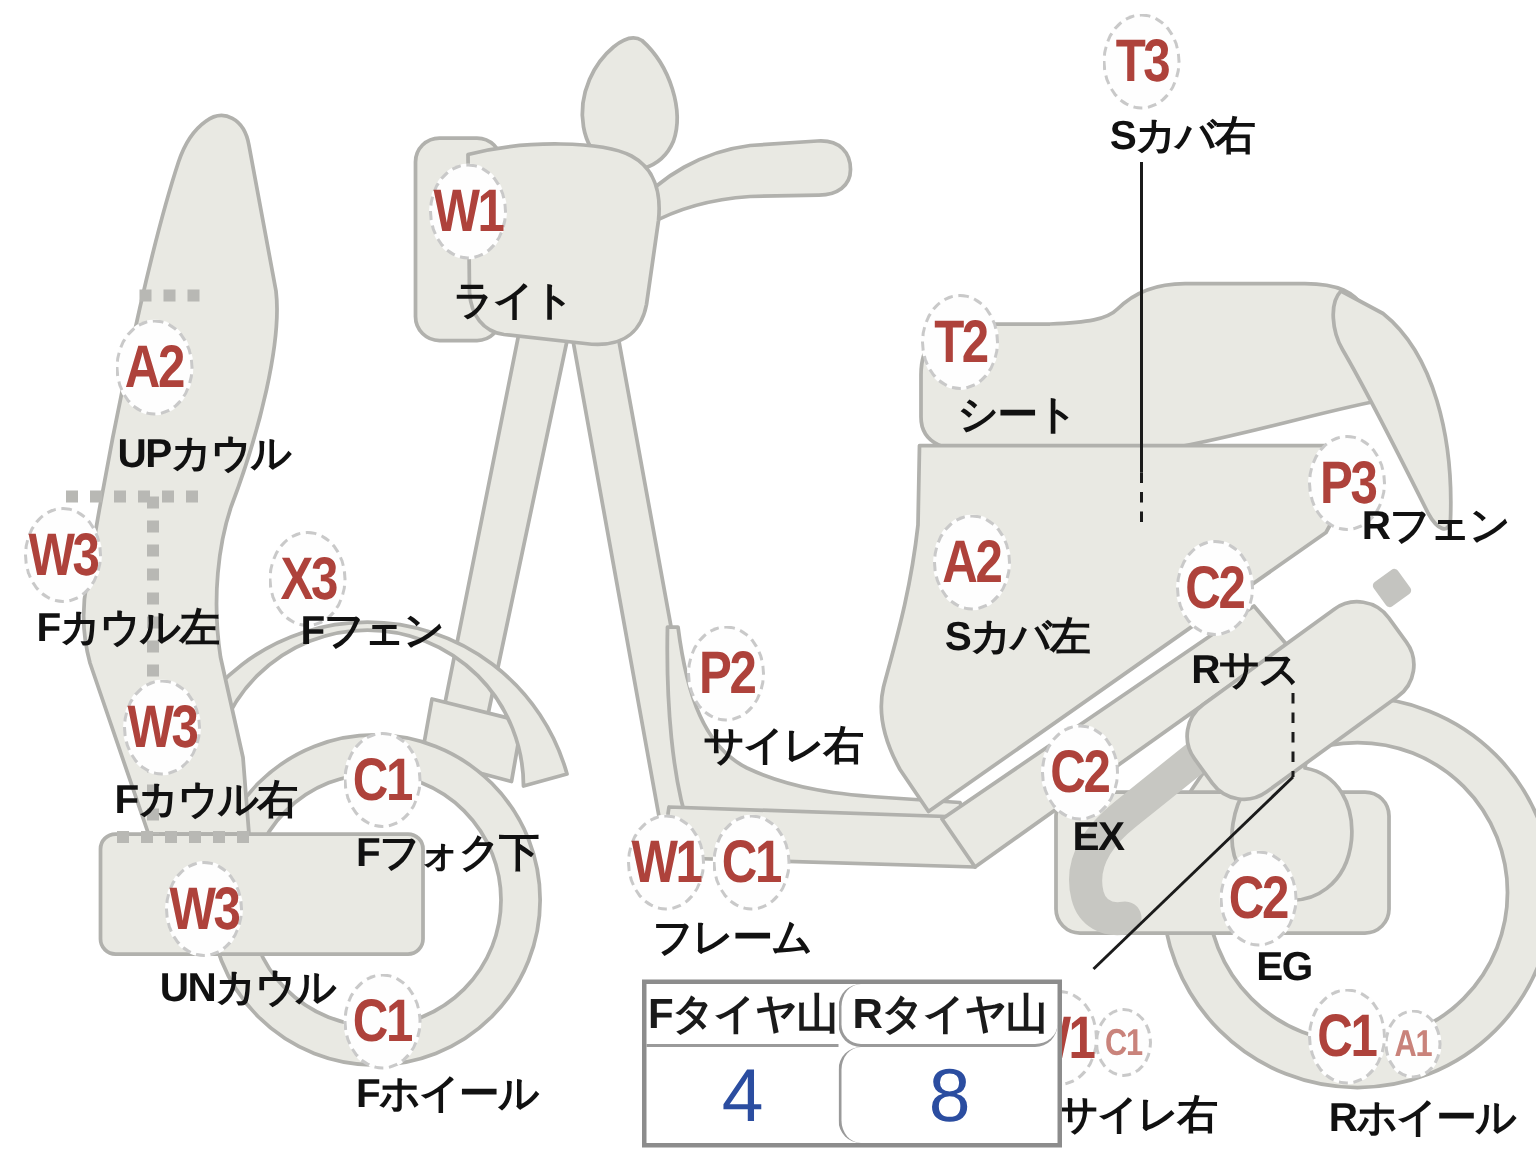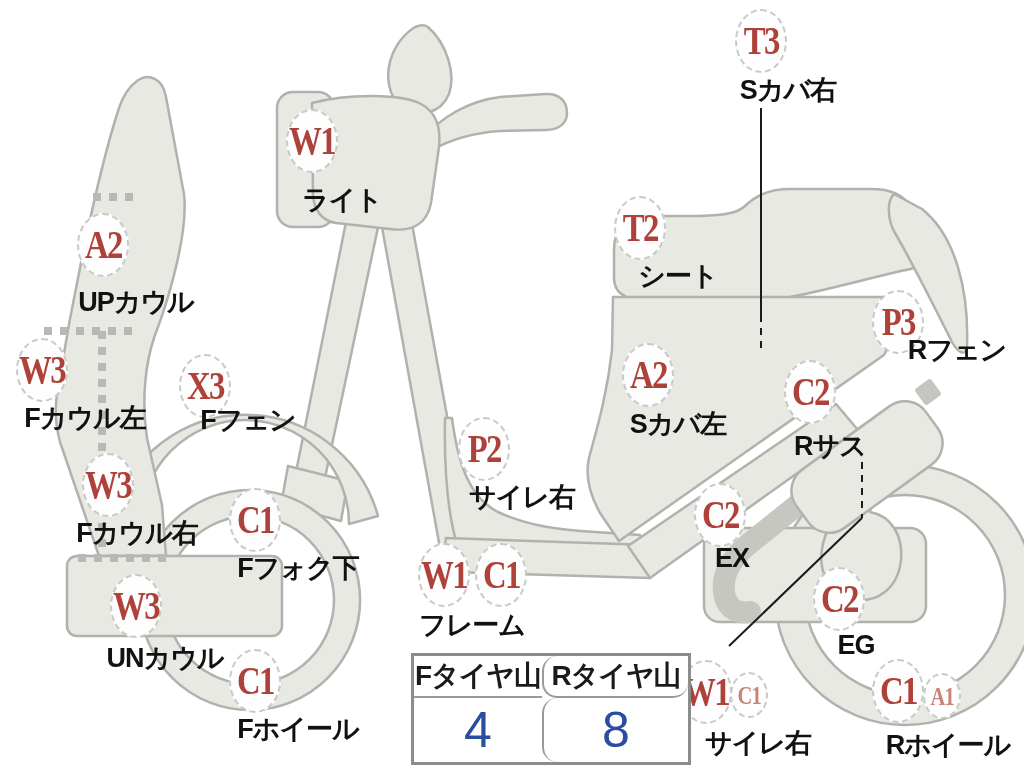--- a/index.html
+++ b/index.html
@@ -7,35 +7,35 @@
     width:1024px;height:768px;position:relative;overflow:hidden;background:#ffffff;
     font-family:"Liberation Sans","DejaVu Sans",sans-serif;
   }
   #stage{position:absolute;left:0;top:0;width:1024px;height:768px;}
   svg{position:absolute;left:0;top:0;}
   
   .marker{position:absolute;width:0;height:0;z-index:5;}
   .mc{
     position:absolute;left:0;top:0;transform:translate(-50%,-50%);
     width:52px;height:64px;background:#fefefe;border:2px dashed #c9c9c9;border-radius:50%;
-    display:flex;align-items:center;justify-content:center;box-sizing:border-box;z-index:2;font-family:Liberation Serif, serif;
+    display:flex;align-items:center;justify-content:center;box-sizing:border-box;z-index:2;
   }
   .mc b{
     font-weight:bold;font-size:40px;line-height:1;color:#ae423b;
     letter-spacing:-2px;display:inline-block;transform:scaleX(.82);white-space:nowrap;
   }
   .mc.small{width:38px;height:46px;z-index:1;}
   .mc.small b{font-size:25px;color:#c9837b;letter-spacing:-1px;}
   .mlabel{
     position:absolute;transform:translate(-50%,-50%);white-space:nowrap;
     font-size:27px;font-weight:600;color:#111;letter-spacing:-1px;z-index:3;
   }
   
   .tire-table{
-    position:absolute;left:411px;top:653px;width:280px;z-index:6;
+    position:absolute;left:428px;top:653px;width:280px;z-index:6;
     background:#fff;border:3px solid #8c8c8c;box-sizing:border-box;
   }
   .tt-row{display:flex;}
   .tt-cell{
     box-sizing:border-box;display:flex;align-items:center;justify-content:center;
     border-left:2px solid #9a9a9a;
   }
   .tt-cell:first-child{border-left:none;}
   .tt-c0{width:128px;}
   .tt-c1{flex:1;border-radius:15px;}
@@ -163,21 +163,21 @@
       </span>
     <span class="mlabel" style="left:38px;top:48px">サイレ右</span>
   </div>
   <div class="marker" style="left:444px;top:575px">
     <span class="mc">
         <b>W1</b>
       </span>
     <span class="mc" style="left:57px">
         <b>C1</b>
       </span>
-    <span class="mlabel" style="left:28px;top:50px">フレーム</span>
+    <span class="mlabel" style="left:44px;top:50px">フレーム</span>
   </div>
   <div class="marker" style="left:761px;top:41px">
     <span class="mc">
         <b>T3</b>
       </span>
     <span class="mlabel" style="left:27px;top:49px">Sカバ右</span>
   </div>
   <div class="marker" style="left:640px;top:228px">
     <span class="mc">
         <b>T2</b>

